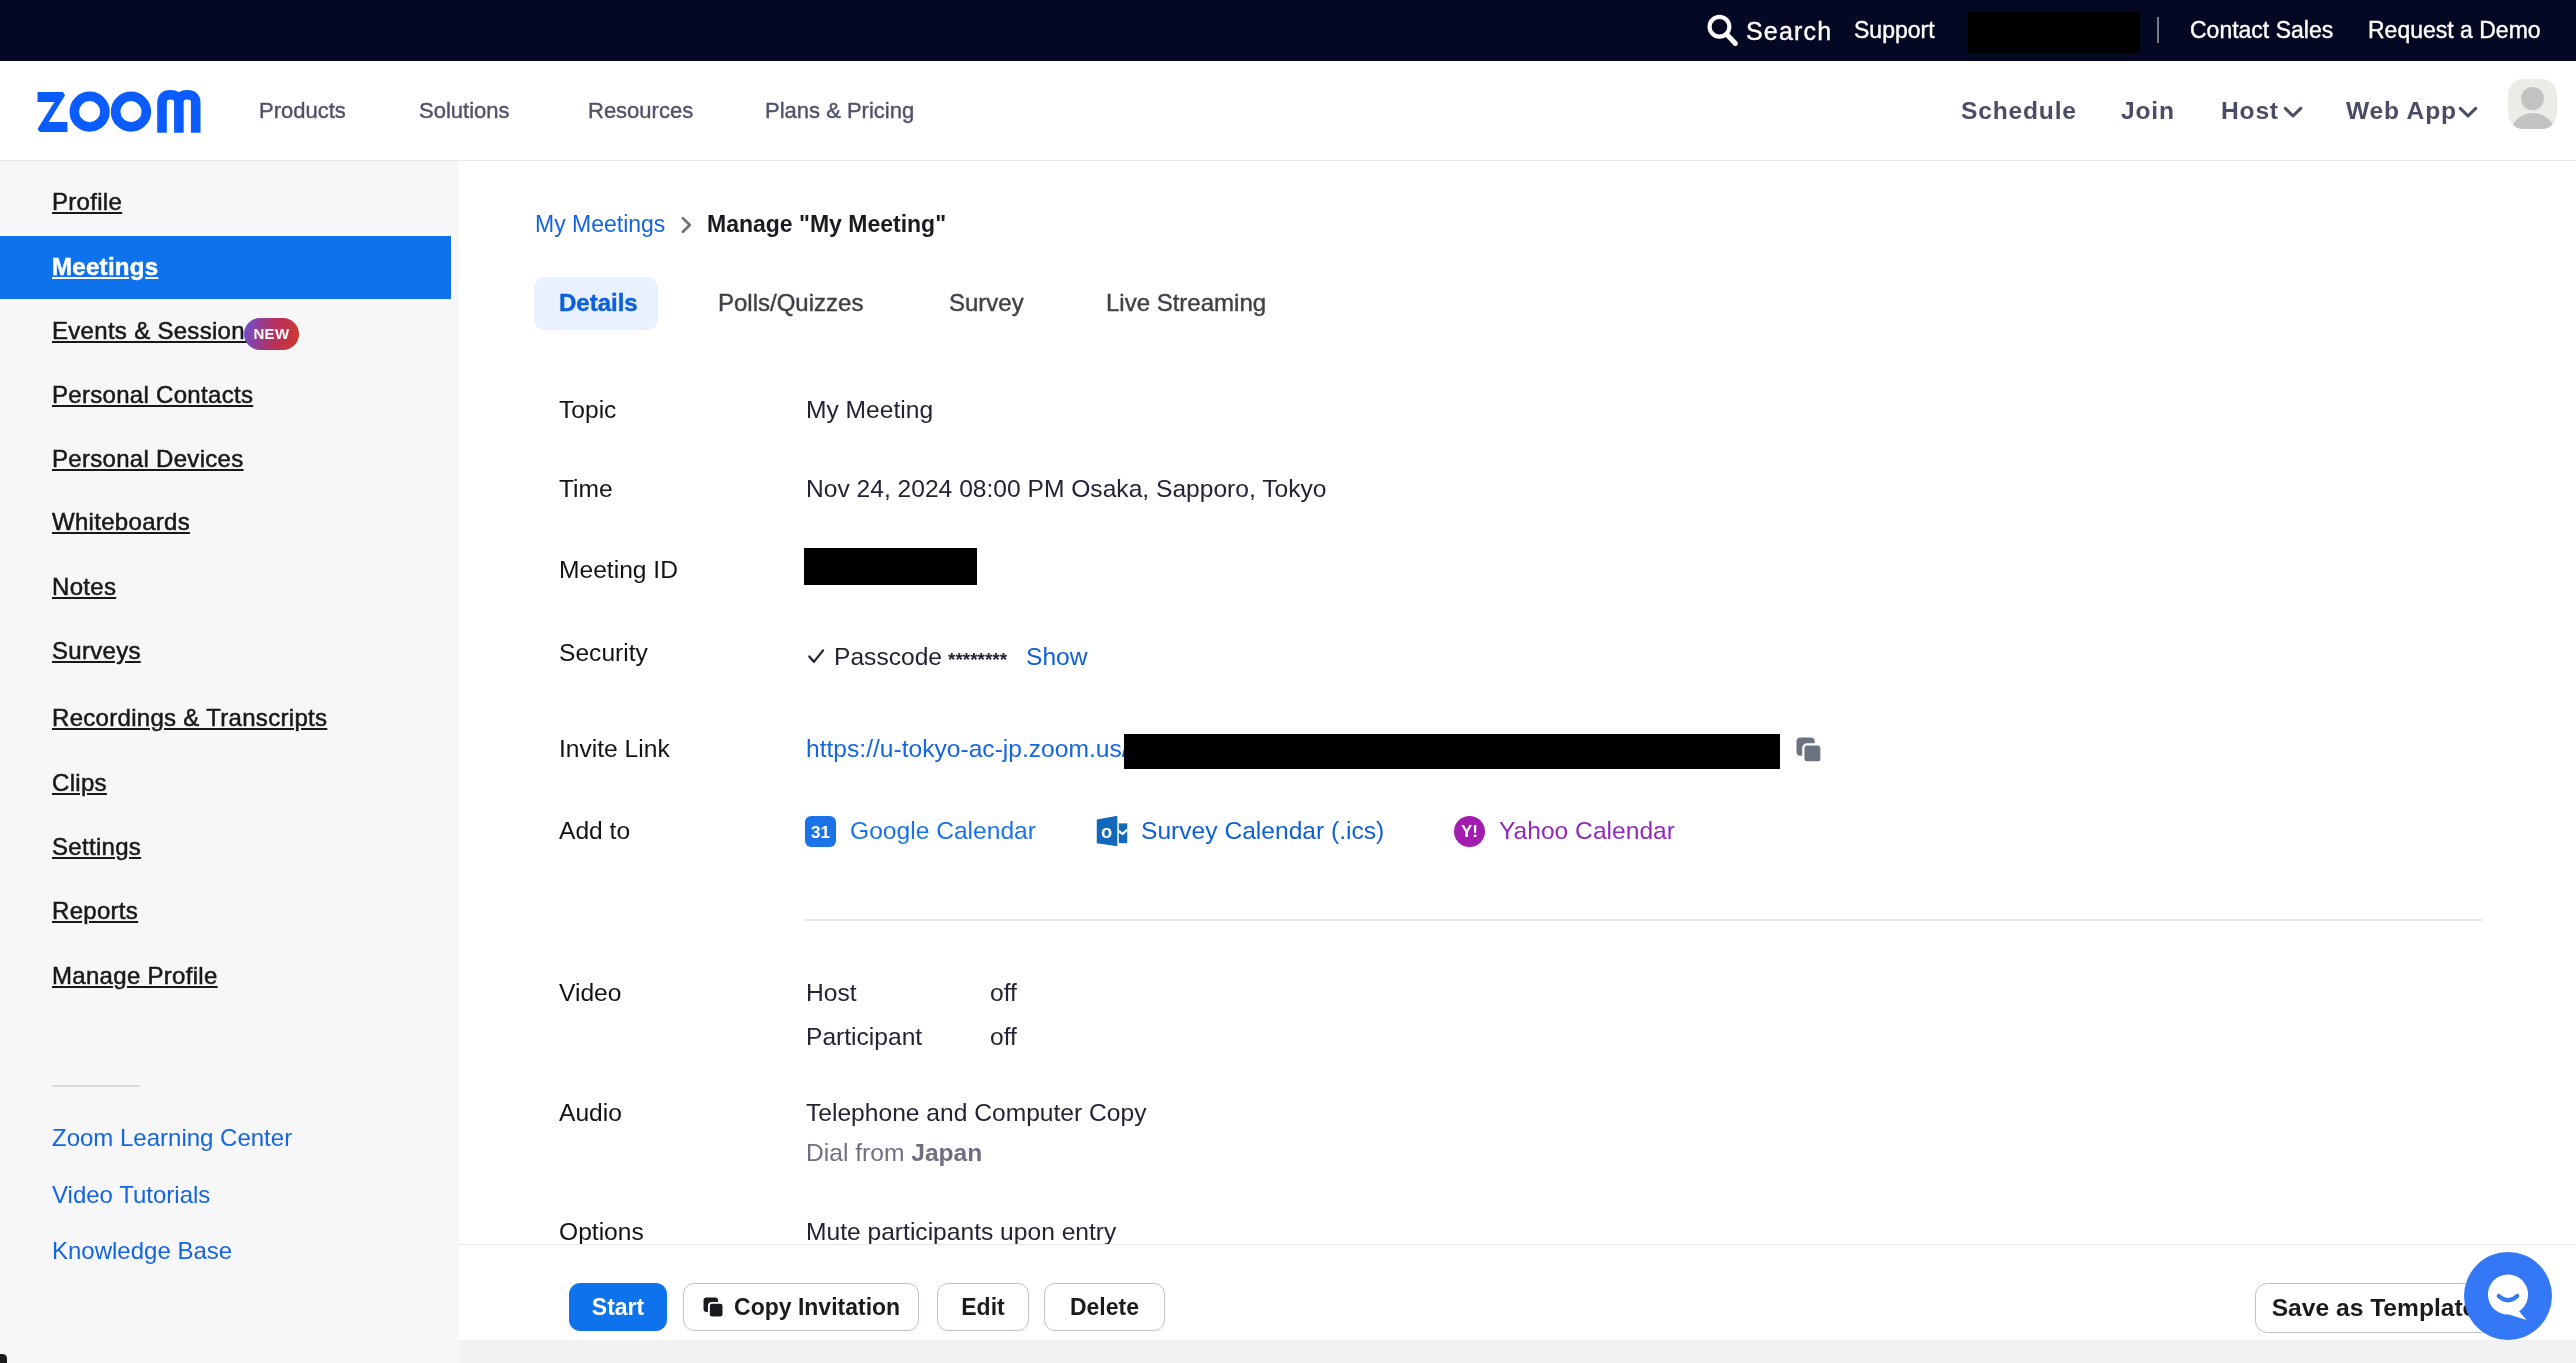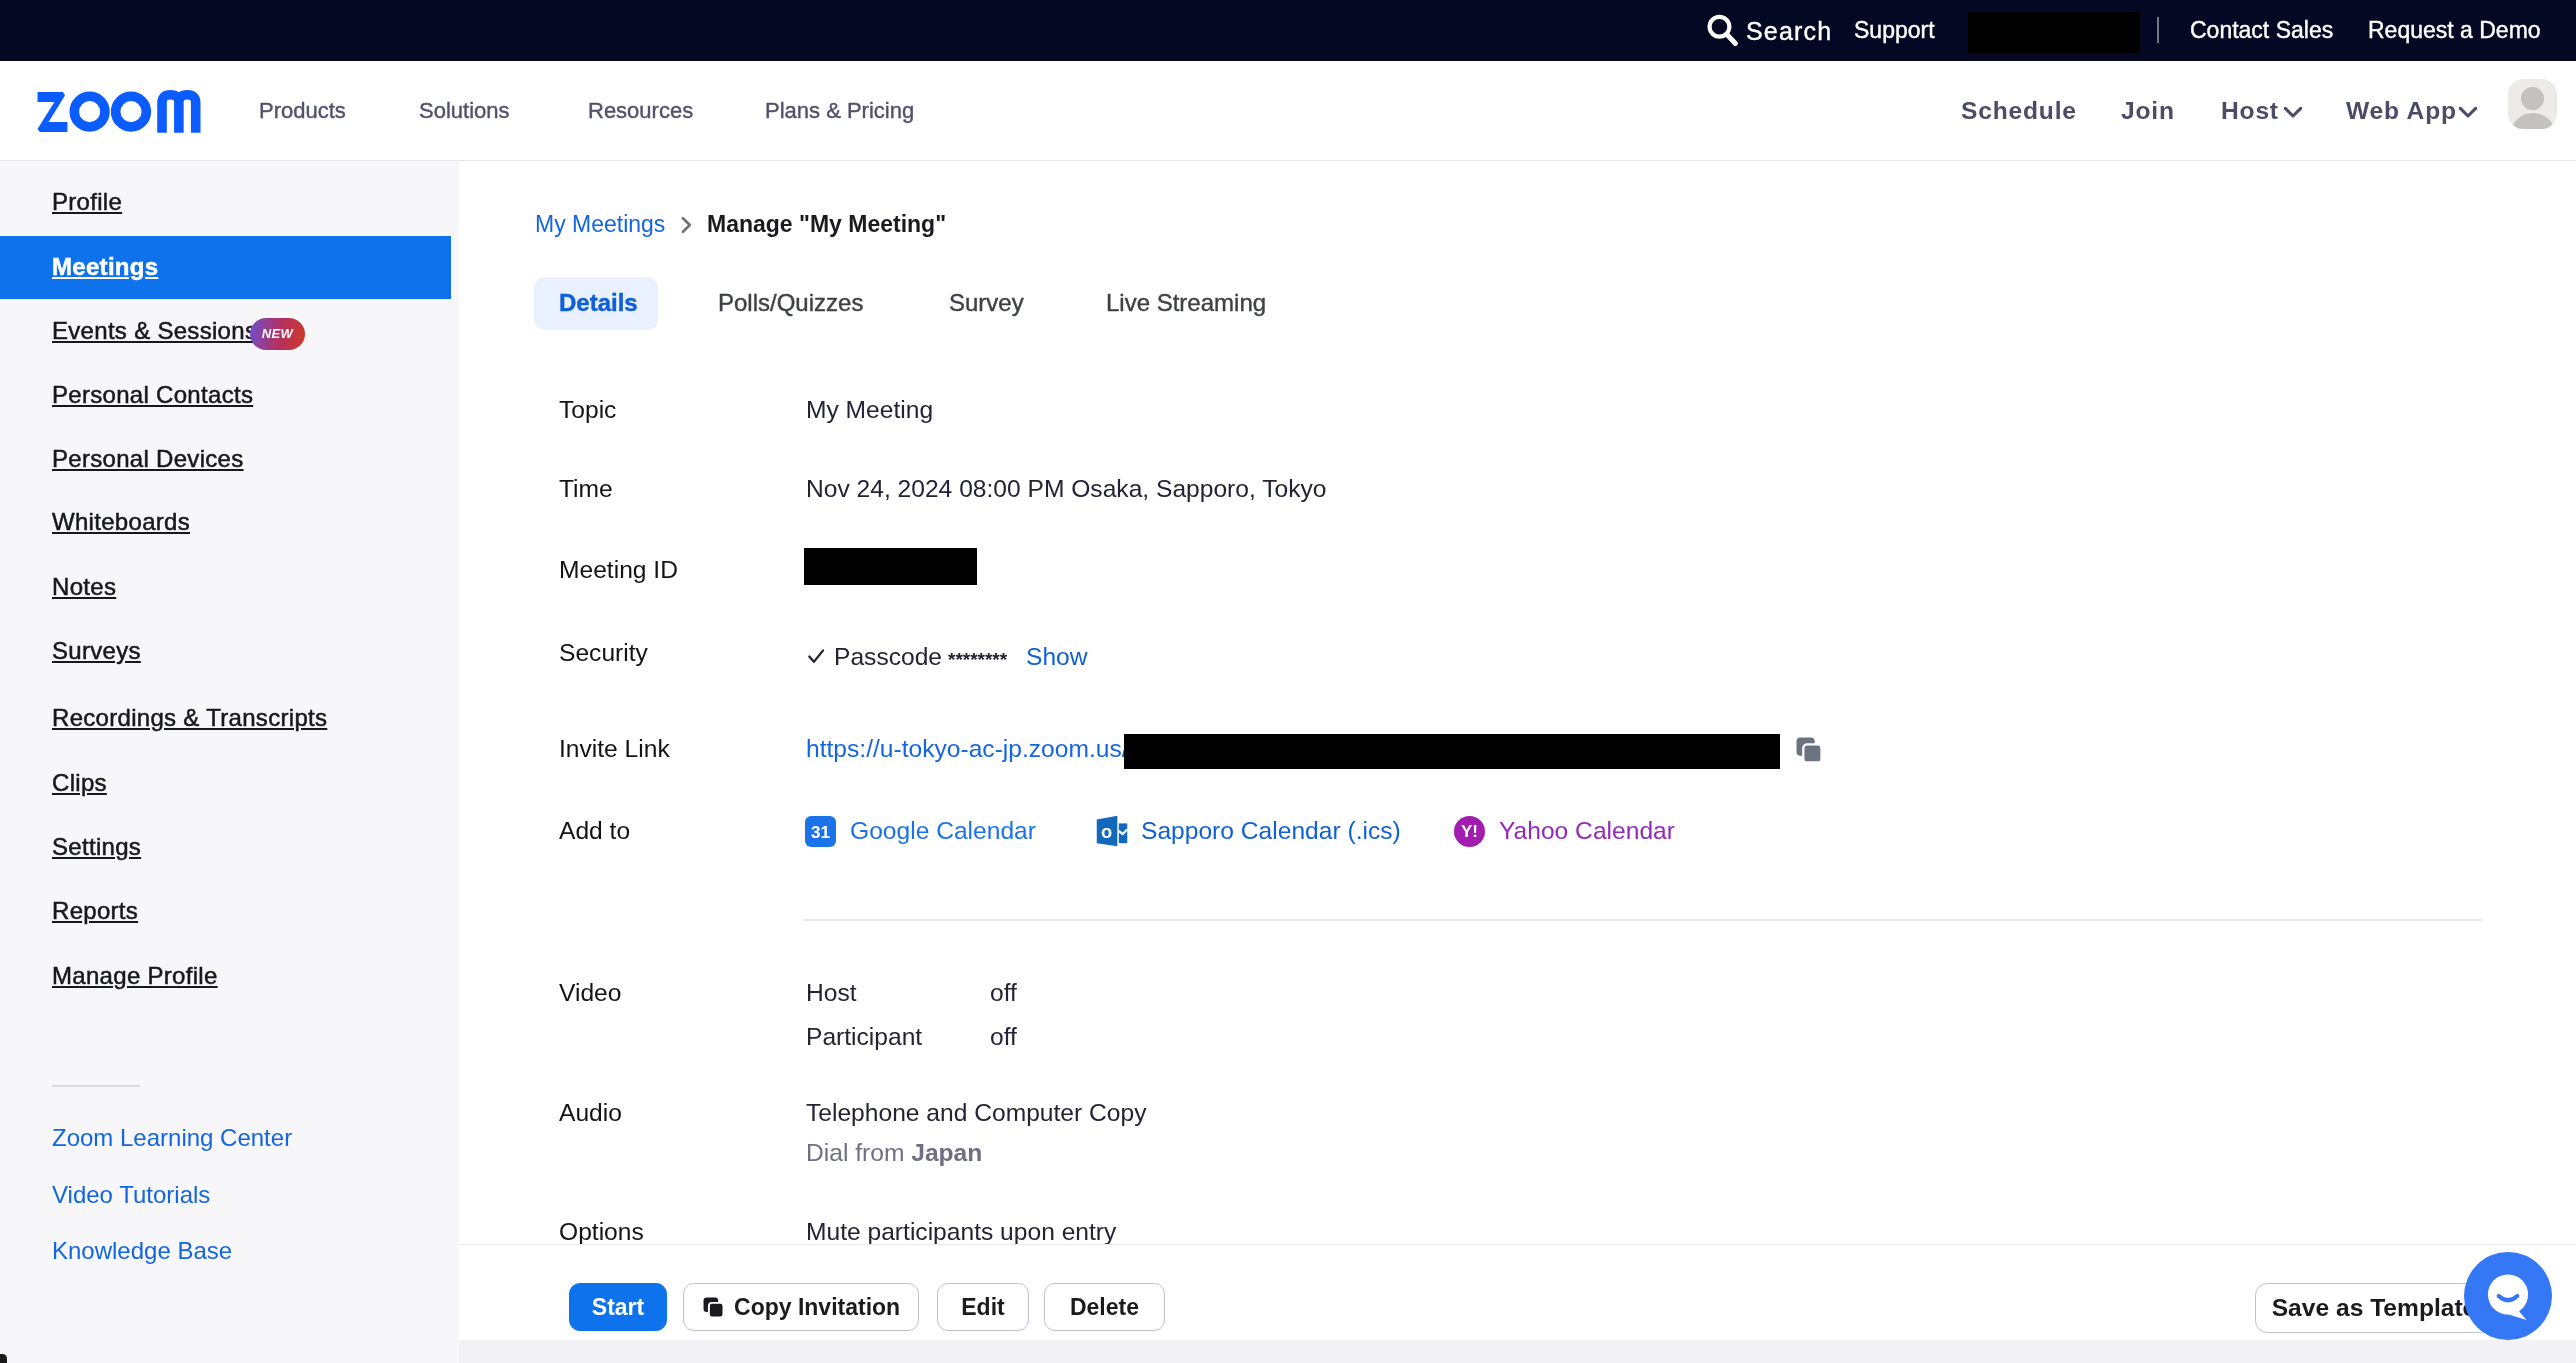--- a/index.html
+++ b/index.html
@@ -68,21 +68,21 @@
 <div class="abs" style="left:2508px; top:79px; width:49px; height:50px; border-radius:15.4px; background:#ECEBE7; overflow:hidden;">
   <div style="position:absolute; left:13px; top:7.7px; width:23px; height:23px; border-radius:50%; background:#C3C2C0;"></div>
   <div style="position:absolute; left:1.5px; top:34px; width:46px; height:31px; border-radius:23px 23px 0 0; background:#C3C2C0;"></div>
 </div>
 
 <div class="abs" id="sidebar"></div>
 <div class="abs side" style="top:186px;">Profile</div>
 <div class="abs" style="left:0; top:236px; width:451px; height:63px; background:#0E72ED;"></div>
 <div class="abs side" style="top:251px; color:#fff; font-weight:700;">Meetings</div>
 <div class="abs side" style="top:315px;">Events &amp; Sessions</div>
-<div class="abs" style="left:250px; top:318px; width:55px; height:31.5px; border-radius:16px; background:linear-gradient(100deg,#6E4FD2 0%,#B5305C 55%,#D03A28 100%); color:#fff; font-size:13px; font-weight:700; display:flex; align-items:center; justify-content:center; letter-spacing:0.4px;font-style:italic;">NEW</div>
+<div class="abs" style="left:244px; top:318px; width:55px; height:31.5px; border-radius:16px; background:linear-gradient(100deg,#6E4FD2 0%,#B5305C 55%,#D03A28 100%); color:#fff; font-size:15px; font-weight:700; display:flex; align-items:center; justify-content:center; letter-spacing:0.4px;">NEW</div>
 <div class="abs side" style="top:379px;">Personal Contacts</div>
 <div class="abs side" style="top:443px;">Personal Devices</div>
 <div class="abs side" style="top:506px;">Whiteboards</div>
 <div class="abs side" style="top:571px;">Notes</div>
 <div class="abs side" style="top:635px;">Surveys</div>
 <div class="abs side" style="top:702px;">Recordings &amp; Transcripts</div>
 <div class="abs side" style="top:767px;">Clips</div>
 <div class="abs side" style="top:831px;">Settings</div>
 <div class="abs side" style="top:895px;">Reports</div>
 <div class="abs side" style="top:960px;">Manage Profile</div>
@@ -134,21 +134,21 @@
   <rect x="0" y="0" width="40" height="40" rx="8" fill="#1A73E8"></rect>
   <text x="20" y="28" font-size="22" font-weight="bold" fill="#fff" text-anchor="middle" font-family="Liberation Sans">31</text>
 </svg>
 <div class="abs val" style="left:850px; top:814px; color:#1A73E8;">Google Calendar</div>
 <svg class="abs" style="left:1096px; top:814px;" width="32" height="34" viewBox="0 0 42 44">
   <path d="M1 7 L28 2 V42 L1 38 Z" fill="#1268BB"></path>
   <rect x="30" y="12" width="11" height="26" fill="#1268BB"></rect>
   <path d="M30 22 L35 26 L41 20" fill="none" stroke="#fff" stroke-width="3"></path>
   <text x="14" y="31" font-size="24" font-weight="bold" fill="#fff" text-anchor="middle" font-family="Liberation Sans">o</text>
 </svg>
-<div class="abs val" style="left:1141px; top:814px; color:#0E5FD8;">Sapporo Calendar (.ics)</div>
+<div class="abs val" style="left:1141px; top:814px; color:#0E5FD8;">Survey Calendar (.ics)</div>
 <div class="abs" style="left:1454px; top:816px; width:31px; height:31px; border-radius:50%; background:#A21CAF; color:#fff; font-size:17px; font-weight:700; display:flex; align-items:center; justify-content:center;">Y!</div>
 <div class="abs val" style="left:1499px; top:814px; color:#9428BD;">Yahoo Calendar</div>
 
 <div class="abs" style="left:804px; top:919px; width:1678px; height:1.5px; background:#E8E8EC;"></div>
 
 <div class="abs lbl" style="top:976px;">Video</div>
 <div class="abs val" style="top:976px;">Host</div>
 <div class="abs val" style="left:990px; top:976px;">off</div>
 <div class="abs val" style="left:806px; top:1020px;">Participant</div>
 <div class="abs val" style="left:990px; top:1020px;">off</div>

